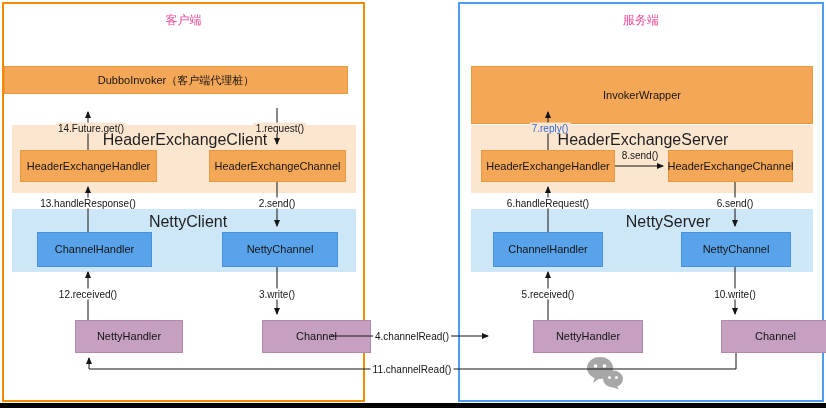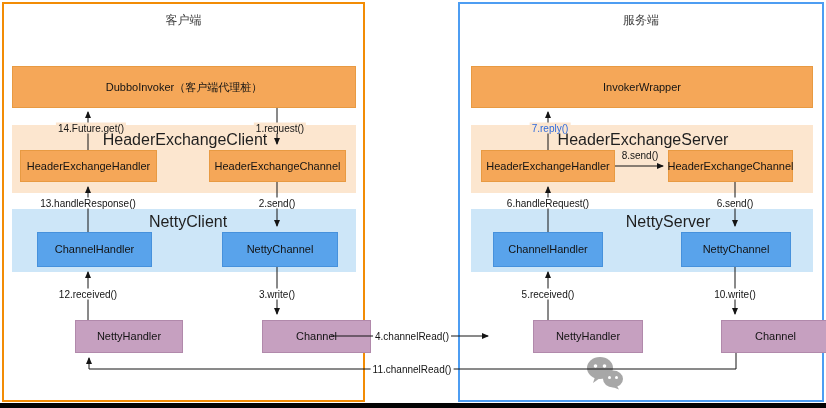--- a/index.html
+++ b/index.html
@@ -5,21 +5,21 @@
   html,body { margin:0; padding:0; background:#ffffff; }
   .canvas {
     position:relative; width:826px; height:408px; background:#ffffff;
     font-family:"Liberation Sans", sans-serif; overflow:hidden;
   }
   .panel { position:absolute; box-sizing:border-box; background:transparent; }
   .panel.client { left:2px; top:2px; width:363px; height:400px; border:2px solid #F28C05; }
   .panel.server { left:458px; top:2px; width:366px; height:400px; border:2px solid #4D9DF2; }
   .panel-title {
     position:absolute; top:8px; left:0; width:100%; text-align:center;
-    font-size:12px; color:#404040; z-index:2;
+    font-size:12px; color:#ec4899; z-index:2;
   }
   .box {
     position:absolute; box-sizing:border-box; display:flex; align-items:center; justify-content:center;
     font-size:11px; color:#141414; z-index:2; text-align:center; line-height:1.1;
   }
   .fill-orange    { background:#F5A758; border:1px solid #E89A42; }
   .cont-orange    { background:#FCE6CF; border:none; z-index:1; }
   .cont-blue      { background:#CDE6F8; border:none; z-index:1; }
   .fill-blue      { background:#59A3EB; border:1px solid #4691DC; }
   .fill-purple    { background:#C6A0C0; border:1px solid #B189AB;margin-left:40px; }
@@ -51,21 +51,21 @@
   <div class="panel client">
     <div class="panel-title">客户端</div>
   </div>
 
   <div class="box cont-orange" style="left:12px; top:125px; width:344px; height:68px;"></div>
   <div class="box cont-blue" style="left:12px; top:209px; width:344px; height:63px;"></div>
 
   <div class="group-title" style="left:185px; top:131px;">HeaderExchangeClient</div>
   <div class="group-title" style="left:188px; top:213px;">NettyClient</div>
 
-  <div class="box fill-orange" style="left:12px;  top:66px;  width:344px; height:42px;">
+  <div class="box fill-orange" style="left:4px;  top:66px;  width:344px; height:28px;">
     <span>DubboInvoker（客户端代理桩）</span>
   </div>
   <div class="box fill-orange" style="left:20px;  top:150px; width:137px; height:32px;">
     <span>HeaderExchangeHandler</span>
   </div>
   <div class="box fill-orange" style="left:209px; top:150px; width:137px; height:32px;">
     <span>HeaderExchangeChannel</span>
   </div>
   <div class="box fill-blue" style="left:37px;  top:232px; width:115px; height:35px;">
     <span>ChannelHandler</span>
@@ -83,21 +83,21 @@
   <div class="panel server">
     <div class="panel-title">服务端</div>
   </div>
 
   <div class="box cont-orange" style="left:471px; top:125px; width:342px; height:68px;"></div>
   <div class="box cont-blue" style="left:471px; top:209px; width:342px; height:63px;"></div>
 
   <div class="group-title" style="left:643px; top:131px;">HeaderExchangeServer</div>
   <div class="group-title" style="left:668px; top:213px;">NettyServer</div>
 
-  <div class="box fill-orange" style="left:471px; top:66px;  width:342px; height:42px;">
+  <div class="box fill-orange" style="left:471px; top:66px;  width:342px; height:58px;">
     <span>InvokerWrapper</span>
   </div>
   <div class="box fill-orange" style="left:481px; top:150px; width:134px; height:32px;">
     <span>HeaderExchangeHandler</span>
   </div>
   <div class="box fill-orange" style="left:668px; top:150px; width:125px; height:32px;">
     <span>HeaderExchangeChannel</span>
   </div>
   <div class="box fill-blue" style="left:493px; top:232px; width:110px; height:35px;">
     <span>ChannelHandler</span>

